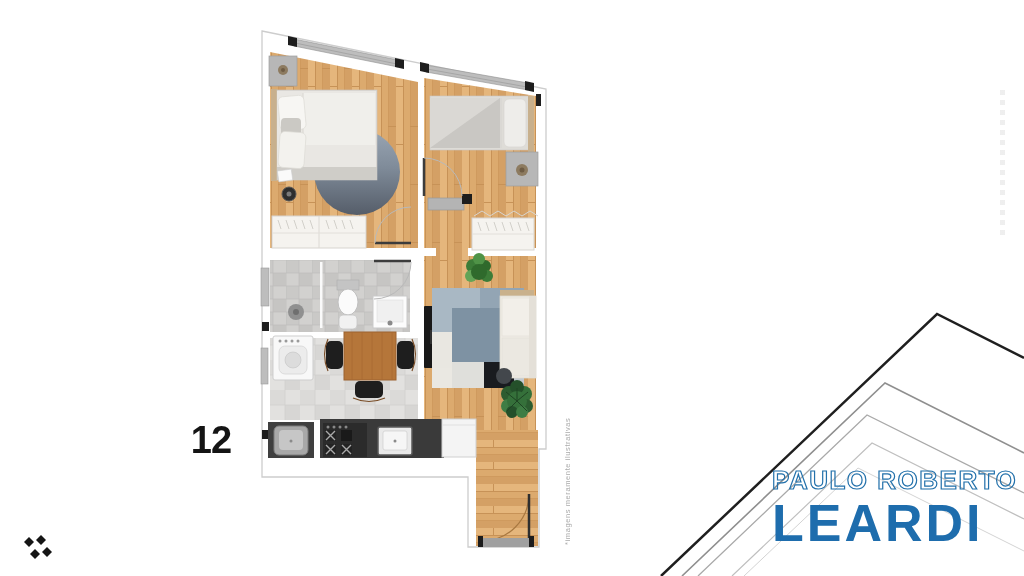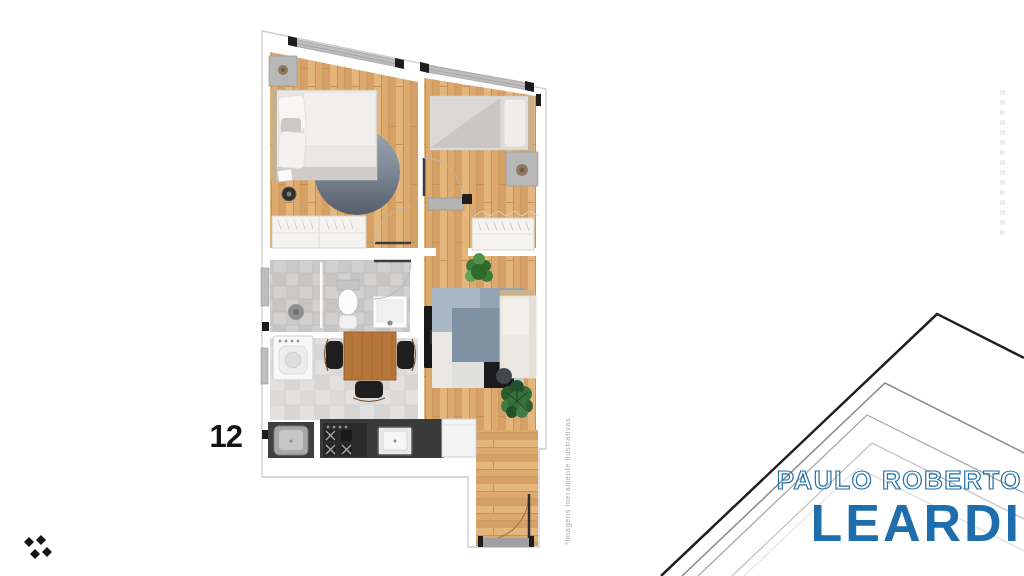--- a/index.html
+++ b/index.html
@@ -6,36 +6,36 @@
   body{
     width:1024px;height:576px;overflow:hidden;position:relative;
     background:#ffffff;
     font-family:"Liberation Sans", sans-serif;
   }
   .stage{position:absolute;inset:0;width:1024px;height:576px;}
   svg{display:block;}
   .plan-svg{position:absolute;left:0;top:0;}
   .unit-number{
     position:absolute;left:180px;top:421px;width:62px;
-    text-align:right;font-size:31px;line-height:1;font-weight:800;
+    text-align:center;font-size:38px;line-height:1;font-weight:800;
     color:#141414;letter-spacing:-1px;
   }
   .disclaimer{
     position:absolute;left:563px;top:545px;
     transform:rotate(-90deg);transform-origin:0 0;
     font-size:7.5px;letter-spacing:0.6px;color:#ababab;white-space:nowrap;
   }
   .edge-watermark{
     position:absolute;left:1000px;top:90px;width:5px;height:146px;
     background:repeating-linear-gradient(180deg,#ededed 0 5px,transparent 5px 10px);
     opacity:0.9;
   }
   .corner-deco{position:absolute;left:0;top:0;pointer-events:none;}
   .logo{
-    position:absolute;left:772px;top:466px;width:250px;text-align:right;
+    position:absolute;left:772px;top:466px;width:250px;text-align:left;
   }
   .logo-top{
     font-size:26px;font-weight:700;letter-spacing:1.5px;line-height:1.1;
     color:transparent;-webkit-text-stroke:1.2px #2371ab;
   }
   @supports not (-webkit-text-stroke: 1px #000){
     .logo-top{color:#5d9bd0;}
   }
   .logo-bottom{
     font-size:52px;font-weight:900;letter-spacing:3px;line-height:0.95;

